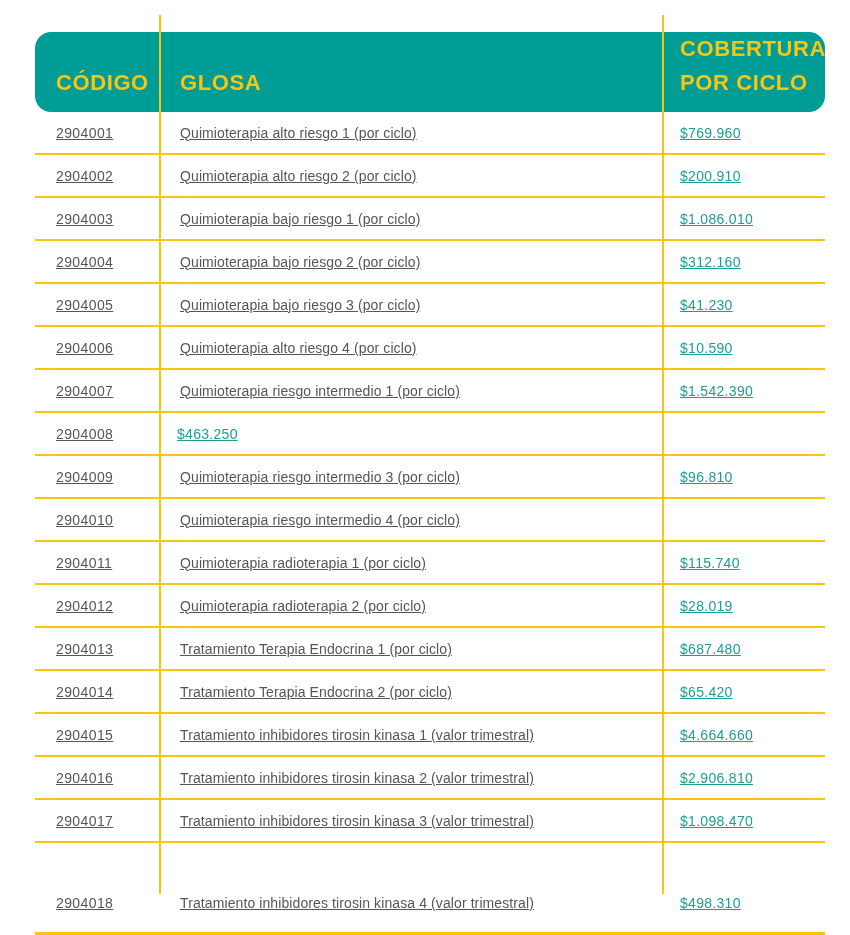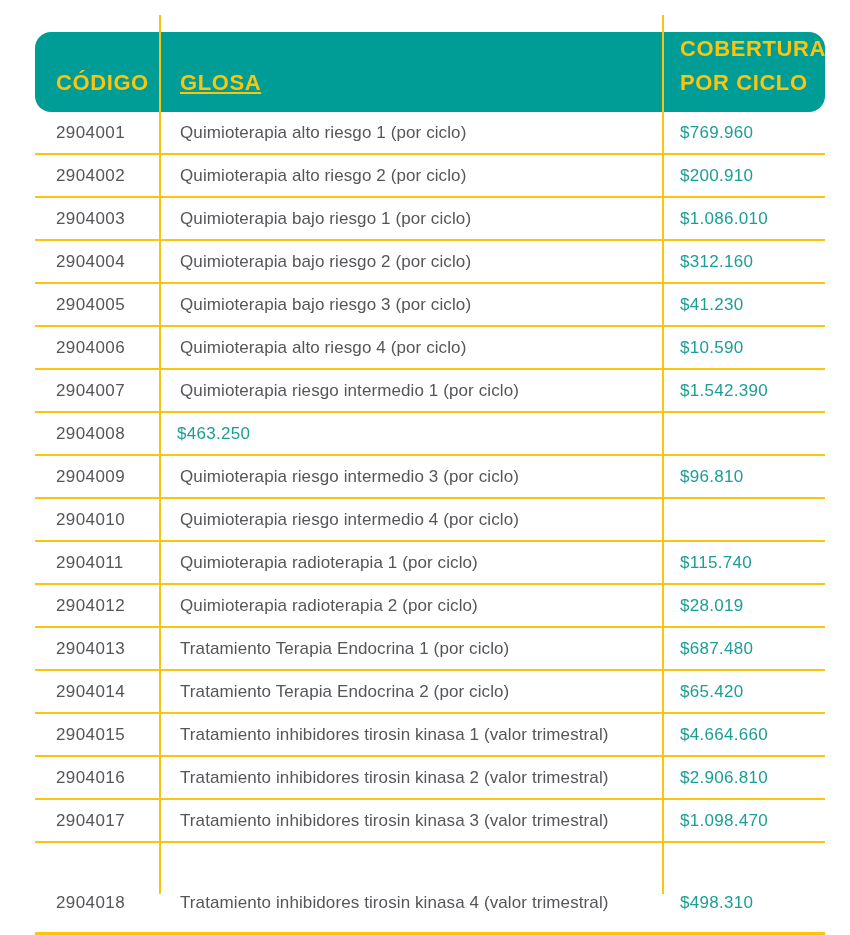--- a/index.html
+++ b/index.html
@@ -47,41 +47,42 @@
     display: flex;
     align-items: flex-end;
     padding-bottom: 12px;
     color: var(--yellow);
     font-weight: bold;
     font-size: 22px;
     letter-spacing: 0.6px;
     line-height: 1.55;
   }
   .th-codigo   { padding-left: 21px; }
-  .th-glosa    { padding-left: 20px; text-decoration: underline; }
+  .th-glosa    { padding-left: 20px; }
   .th-cobertura{ padding-left: 17px; padding-right: 10px; }
 
   .tbody { position: relative; z-index: 1; }
   .row {
     display: grid;
     grid-template-columns: 125px 503px 162px;
     height: 43px;
     border-bottom: 2px solid var(--yellow);
   }
   .row:last-child {
     height: 51px;
     border-bottom: none;
     padding-bottom: 8px;
     margin-top: 38px;
   }
   .cell {
     display: flex;
     align-items: center;
-    font-size: 17px;
+    font-size: 14px;
     white-space: nowrap;
+    text-decoration: underline;
   }
   .cell-codigo {
     padding-left: 21px;
     color: var(--text-gray);
     letter-spacing: 0.4px;
   }
   .cell-glosa {
     padding-left: 20px;
     color: var(--text-gray);
     letter-spacing: 0.1px;

